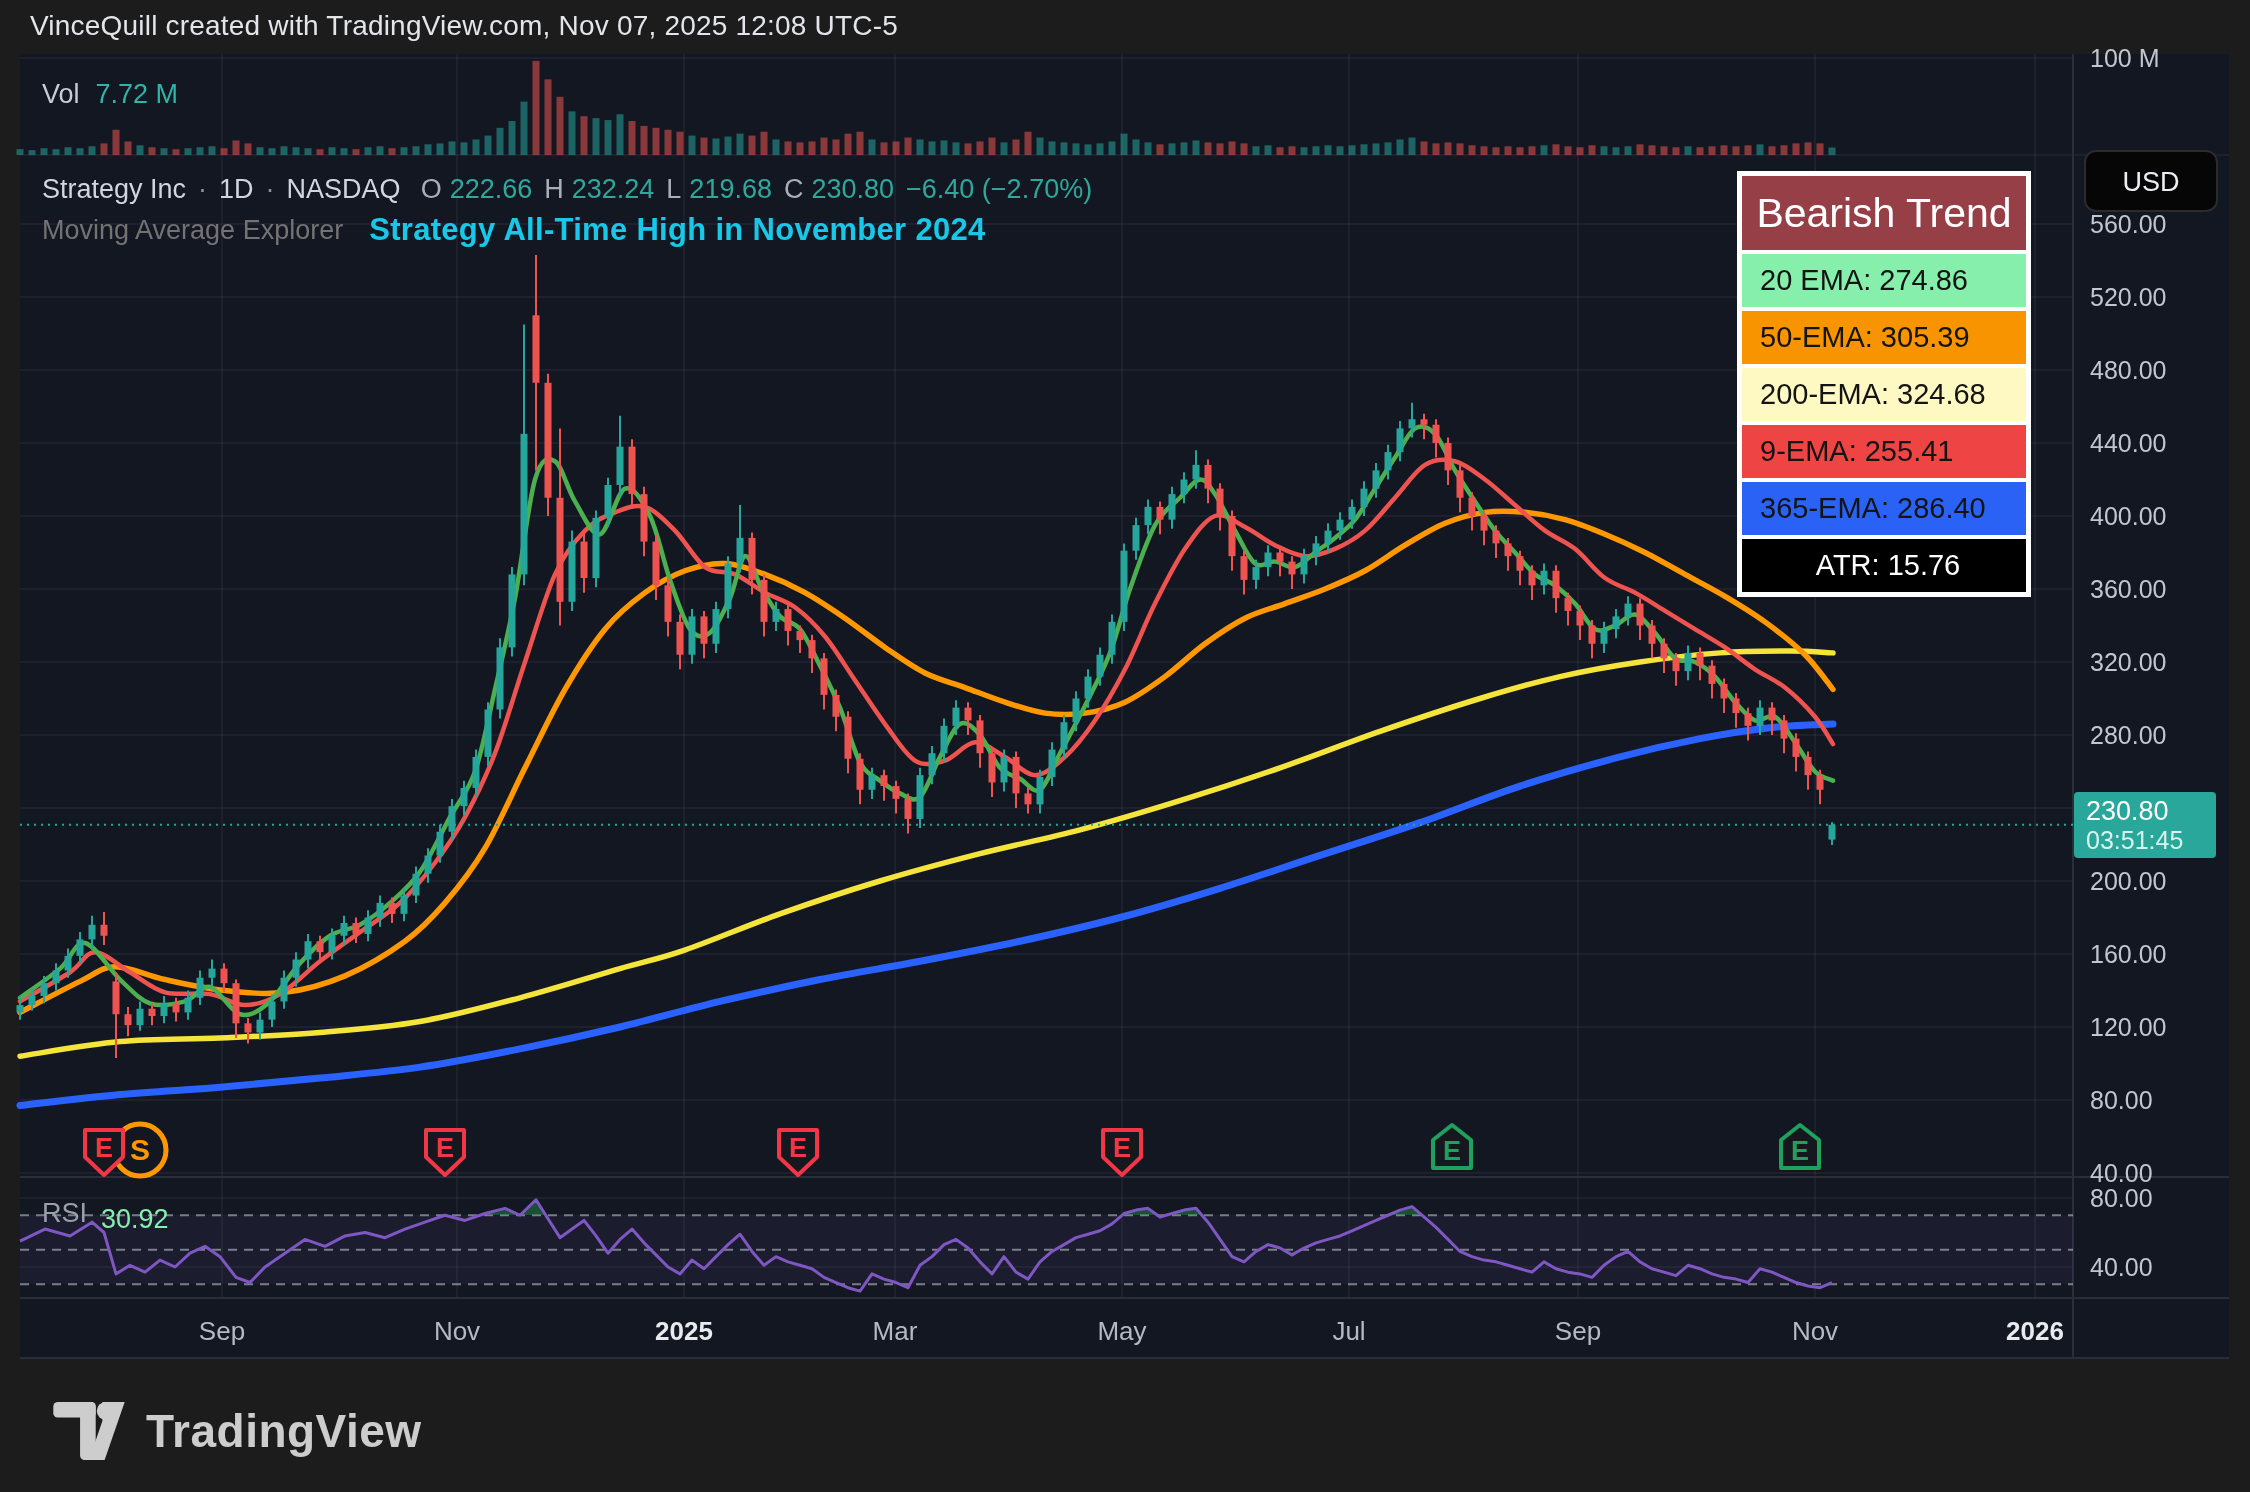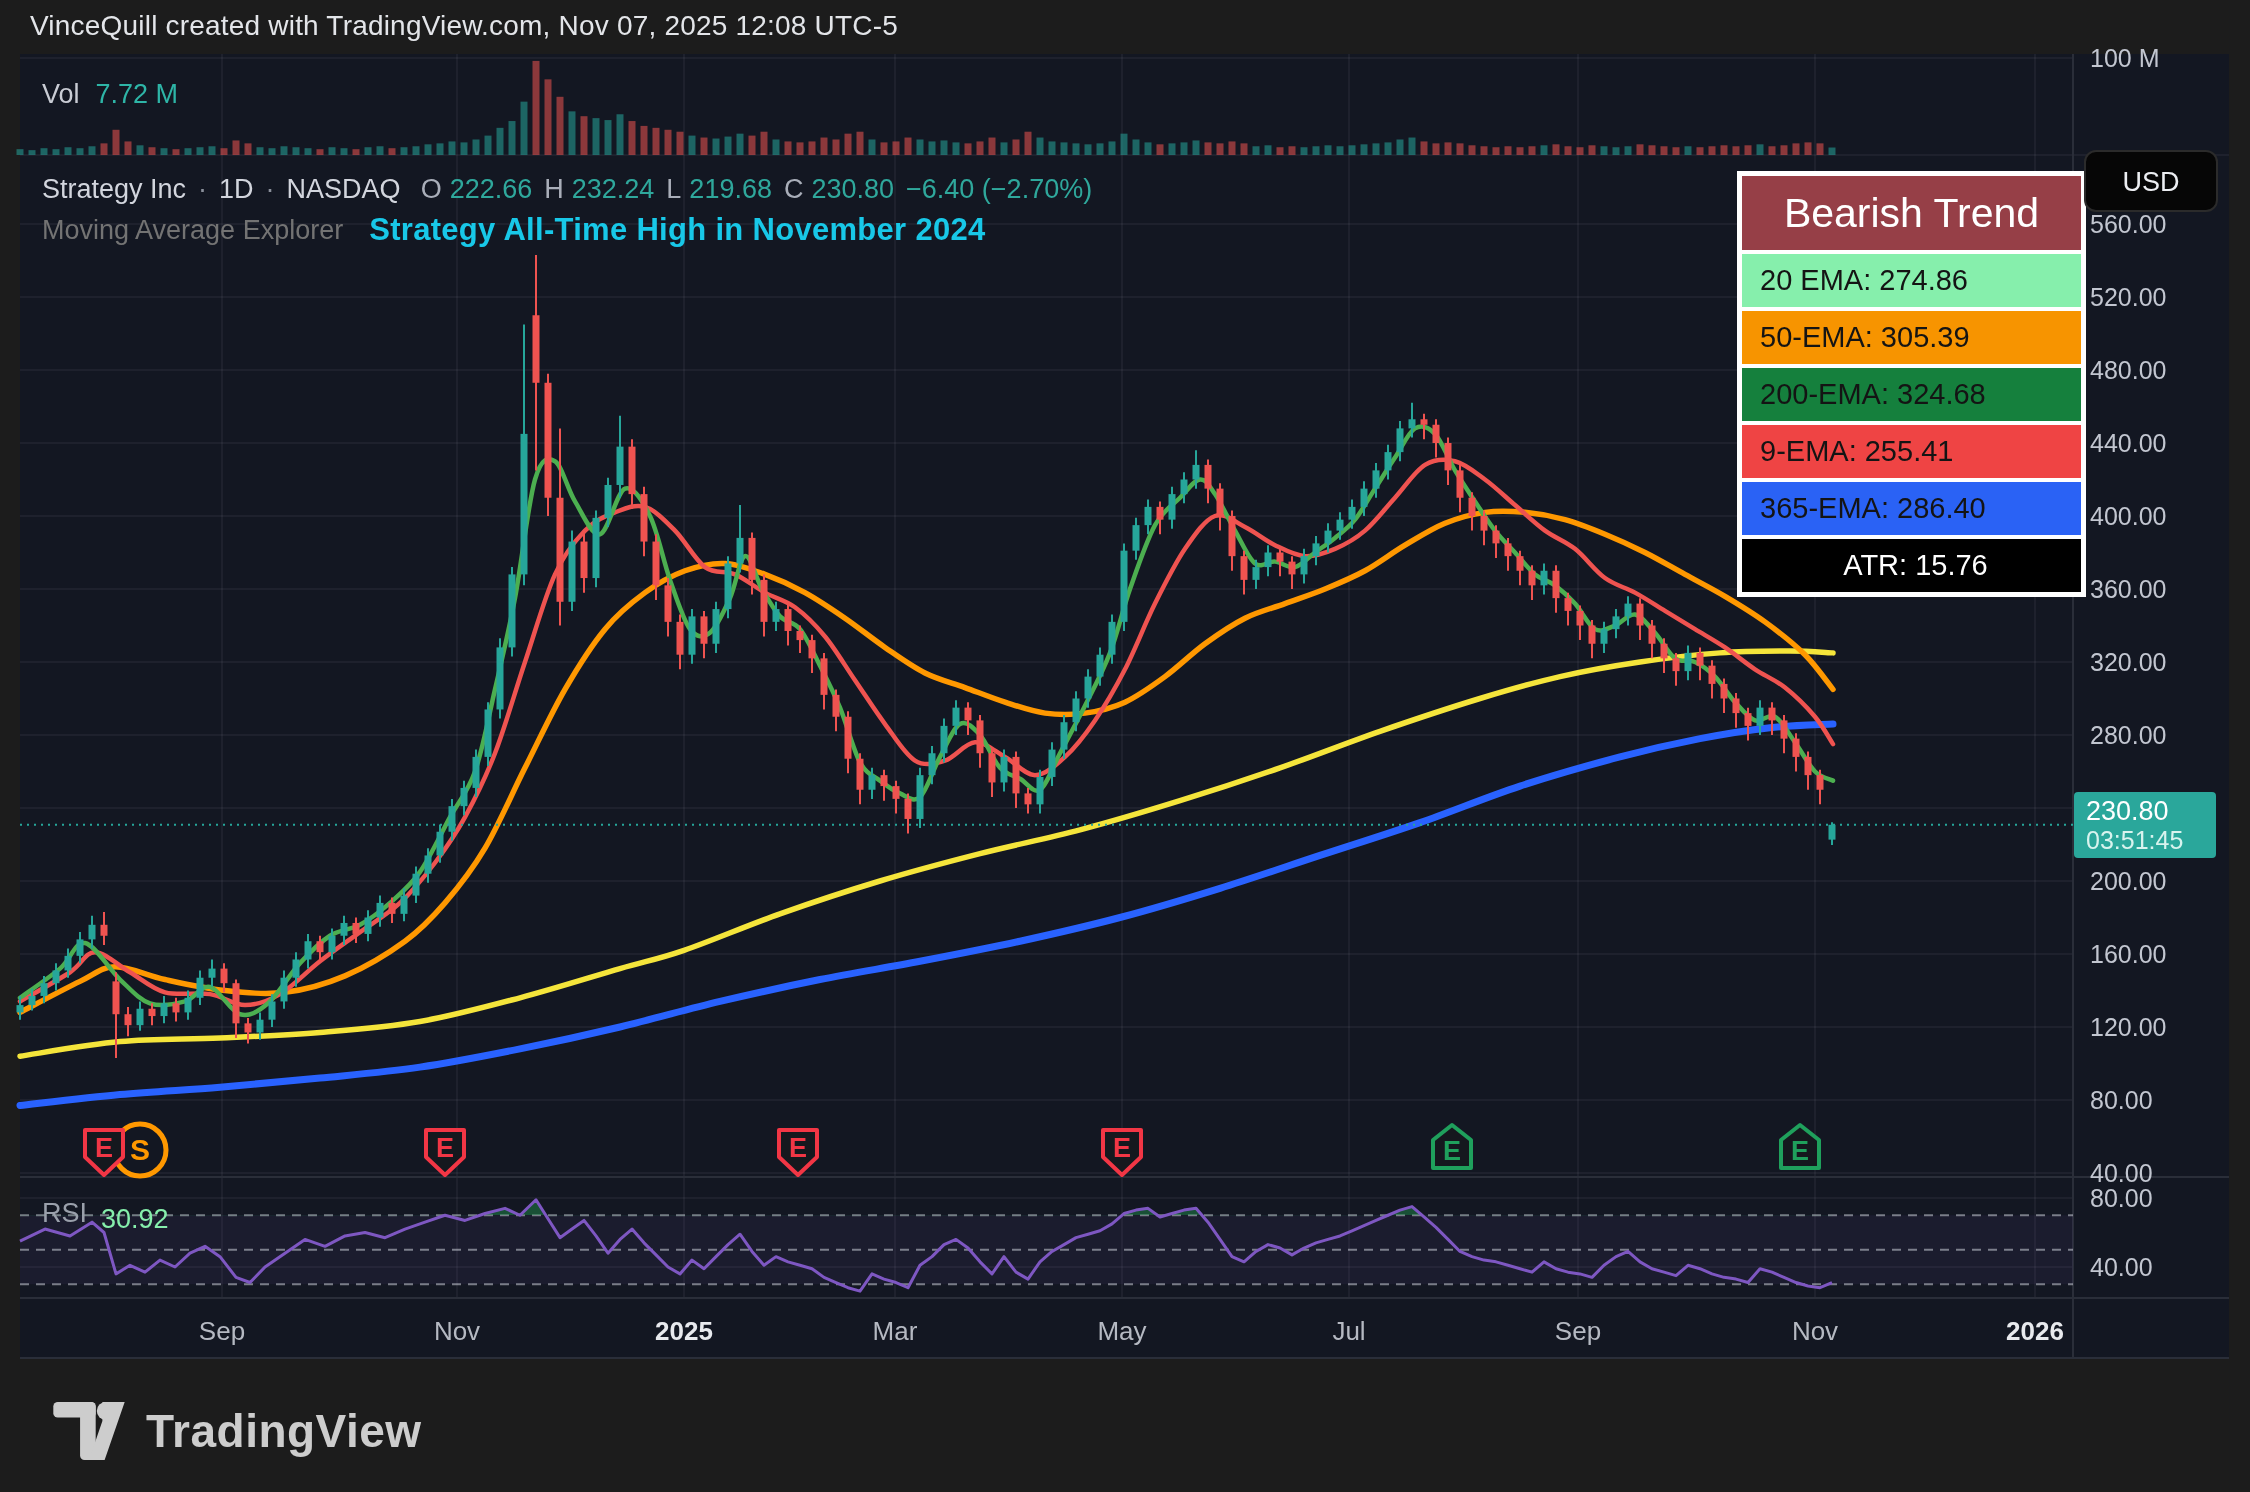--- a/index.html
+++ b/index.html
@@ -16,21 +16,21 @@
   .sym-name,.sym-dim{color:#d2d5dd;}
   .sym-dot{color:#8b909b;}
   .ohlc-letter{color:#a9aeb9;margin-right:-4px;}
   .teal-val{color:#2fa89c;}
   .ind-row{left:42px;top:212px;gap:26px;white-space:nowrap;}
   .ind-label{font-size:27px;color:#737373;}
   .annotation{font-size:31px;font-weight:bold;color:#18c8e8;letter-spacing:.3px;}
   .rsi-row{left:42px;top:1192px;gap:14px;font-size:27px;}
   .rsi-label{color:#9aa0ab;}
   .rsi-value{color:#86efac;margin-top:12px;}
-  .legend{left:1737px;top:171px;width:349px;background:#ffffff;padding:5px;box-sizing:border-box;}
+  .legend{left:1737px;top:171px;width:294px;background:#ffffff;padding:5px;box-sizing:border-box;}
   .legend-header{height:74px;line-height:74px;text-align:center;font-size:41px;color:#fff;}
   .legend-row{height:53px;line-height:53px;font-size:29px;padding-left:18px;margin-top:4px;color:#141414;}
   .legend-row.center{text-align:center;padding-left:8px;}
   .usd-btn{left:2084px;top:150px;width:134px;height:62px;background:#060606;border:2px solid #2b2b2b;
            border-radius:12px;color:#eceef2;font-size:27px;text-align:center;line-height:60px;box-sizing:border-box;}
   .price-badge{left:2074px;top:792px;width:142px;height:66px;border-radius:4px;padding:3px 0 0 12px;box-sizing:border-box;}
   .pb-price{font-size:27px;line-height:32px;color:#ffffff;}
   .pb-count{font-size:25px;line-height:27px;color:#d8f3ee;}
   .axis-label{position:absolute;font-size:25px;color:#c2c6d0;transform:translateY(-50%);white-space:nowrap;}
   .time-label{position:absolute;font-size:26px;color:#b5b9c2;transform:translateX(-50%);top:1316px;white-space:nowrap;}
@@ -621,21 +621,21 @@
 
   <div class="abs row-flex ind-row">
     <span class="ind-label">Moving Average Explorer</span>
     <span class="annotation">Strategy All-Time High in November 2024</span>
   </div>
 
   <div class="abs legend">
     <div class="legend-header" style="background: rgb(150, 63, 71); color: rgb(255, 255, 255);">Bearish Trend</div>
     <div class="legend-row" style="background: #86efac; color: rgb(20, 20, 20);">20 EMA: 274.86</div>
     <div class="legend-row" style="background: rgb(247, 148, 0); color: rgb(20, 20, 20);">50-EMA: 305.39</div>
-    <div class="legend-row" style="background: #15803d; color: rgb(20, 20, 20);">200-EMA: 324.68</div>
+    <div class="legend-row" style="background: #fef9c3; color: rgb(20, 20, 20);">200-EMA: 324.68</div>
     <div class="legend-row" style="background: #ef4444; color: rgb(20, 20, 20);">9-EMA: 255.41</div>
     <div class="legend-row" style="background: rgb(42, 98, 245); color: rgb(20, 20, 20);">365-EMA: 286.40</div>
     <div class="legend-row center" style="background: rgb(0, 0, 0); color: rgb(255, 255, 255);">ATR: 15.76</div>
   </div>
 
   <div class="abs usd-btn">USD</div>
 
   <div id="price-axis">
       <div class="axis-label" style="left: 2090px; top: 58px;">100 M</div>
       <div class="axis-label" style="left: 2090px; top: 224px;">560.00</div>

